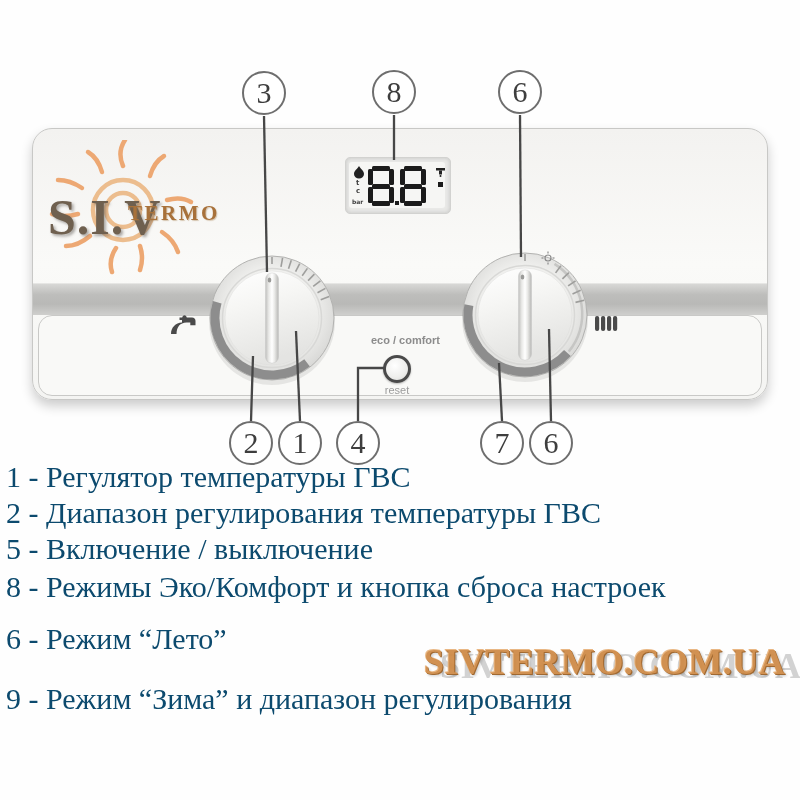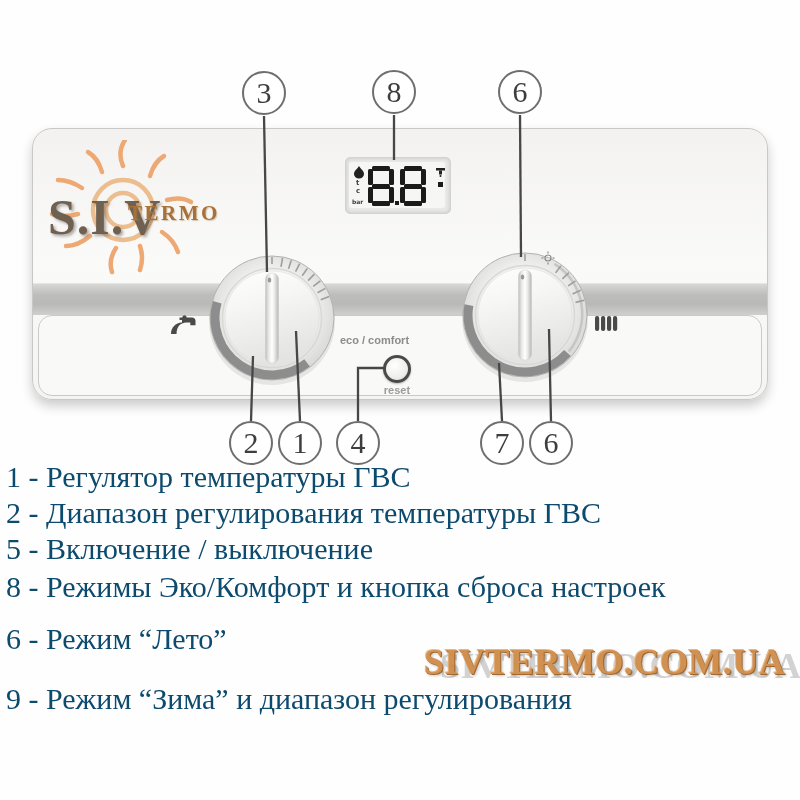--- a/index.html
+++ b/index.html
@@ -41,27 +41,27 @@
   #lcd-dot{position:absolute;left:46px;top:39px;width:4px;height:4px;background:#1b1b1b;}
 
   
   .knob{z-index:3;}
   #knob-left{left:202px;top:248px;}
   #knob-right{left:455px;top:245px;}
   #faucet{left:168px;top:312px;z-index:3;}
   #radiator{left:594px;top:315px;z-index:3;}
 
   
-  #eco-label{left:340px;top:334px;width:92px;text-align:left;font-family:"Liberation Sans",sans-serif;
+  #eco-label{left:348px;top:334px;width:92px;text-align:right;font-family:"Liberation Sans",sans-serif;
              font-size:11px;font-weight:bold;color:#8c8c8c;z-index:4;}
   #eco-btn{left:383px;top:355px;width:28px;height:28px;border-radius:50%;border:3px solid #4a4a4a;
            background:radial-gradient(circle at 40% 35%,#ffffff 0%,#eeeeec 60%,#d6d6d4 100%);
            box-shadow:0 1px 2px rgba(0,0,0,.25);z-index:4;box-sizing:border-box;}
   #reset-label{left:369px;top:384px;width:56px;text-align:center;font-family:"Liberation Sans",sans-serif;
-               font-size:11px;font-weight:bold;color:#9c9c9c;z-index:4;}
+               font-size:11px;font-weight:normal;color:#9c9c9c;z-index:4;}
 
   
   #lines{left:0;top:0;z-index:5;pointer-events:none;}
   .callout{width:44px;height:44px;border-radius:50%;border:2.5px solid #6e6e6e;background:#ffffff;
            display:flex;align-items:center;justify-content:center;font-size:30px;color:#3e3e3e;
            z-index:6;box-sizing:border-box;}
 
   
   .legend-line{left:6px;font-size:30px;color:#0c4a6e;white-space:pre;z-index:7;line-height:34px;}
 

